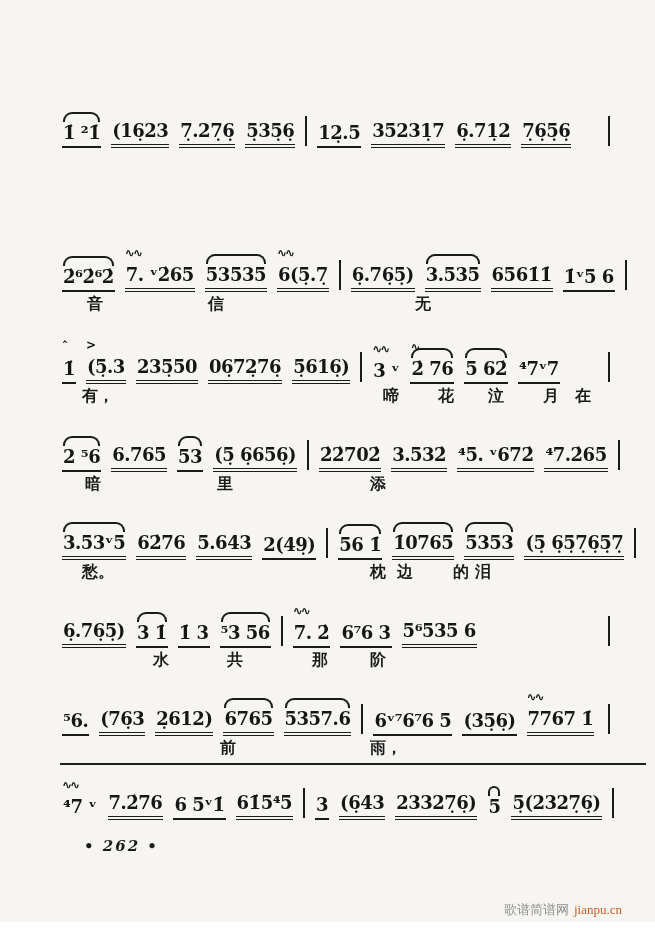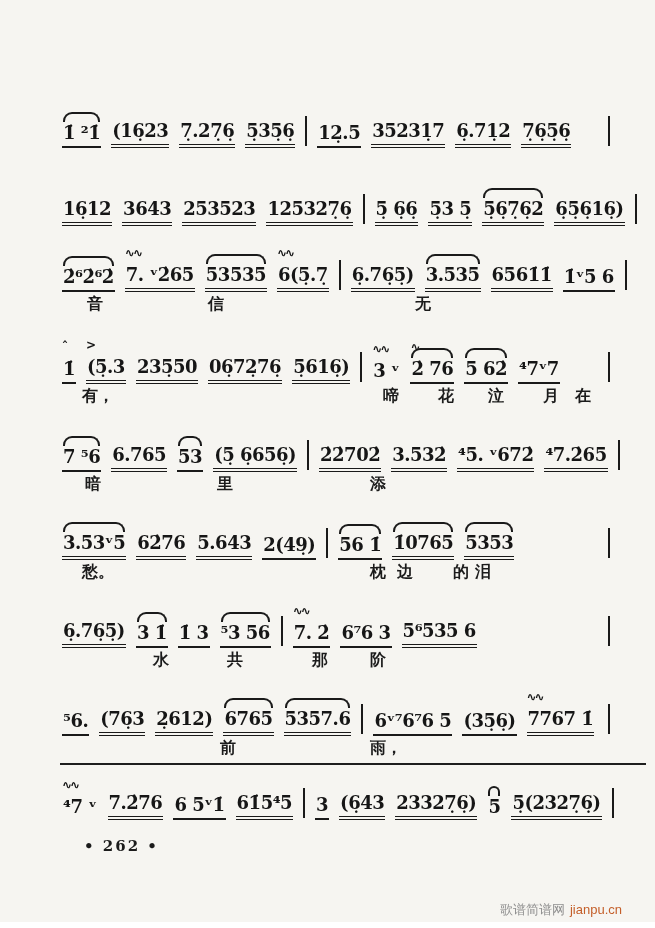--- a/index.html
+++ b/index.html
@@ -18,55 +18,41 @@
           border:2px solid #1a1a1a;border-bottom:none;border-radius:9px 9px 0 0;}
   .orn{position:absolute;top:-21px;left:0;font-size:12px;letter-spacing:-2px;
           font-family:"DejaVu Sans",sans-serif;font-weight:bold;}
   .bar{width:2px;height:30px;background:#1a1a1a;margin-bottom:2px;flex:0 0 auto;}
   .bar.end{margin-left:auto;}
   .lyrics{position:absolute;top:44px;left:0;right:0;height:22px;
           font-family:"DejaVu Sans",sans-serif;font-weight:bold;font-size:16px;color:#1b1b1b;}
   .lyrics span{position:absolute;top:0;}
   .rule{position:absolute;left:60px;top:763px;width:586px;height:2px;background:#1e1e1e;}
   .pageno{position:absolute;left:84px;top:837px;font-weight:bold;font-size:15px;
-          letter-spacing:2px;color:#1b1b1b;font-family:"DejaVu Serif",serif;}
+          letter-spacing:2px;color:#1b1b1b;font-family:"DejaVu Serif",serif;font-style:italic;}
   .watermark{position:absolute;top:901px;right:33px;font-size:13px;
-          font-family:Liberation Sans, sans-serif;color:#8f8f8f;}
+          font-family:Liberation Serif, serif;color:#8f8f8f;}
   .watermark .wm-domain{color:#c45f2a;margin-left:5px;}
 </style>
 </head>
 <body>
 
 <div class="page">
   <div id="score">
       <div class="line" style="top: 106px;">
         <div class="groups">
           <span class="g u1 slur">1̇ ²1̇</span>
           <span class="g u2">(16̣23</span>
           <span class="g u2">7̣.27̣6̣</span>
           <span class="g u2">5̣35̣6̣</span>
           <span class="bar"></span>
           <span class="g u1">12̣.5</span>
           <span class="g u2">35231̣7</span>
           <span class="g u2">6̣.71̣2</span>
           <span class="g u2">7̣6̣5̣6̣</span>
-          <span class="bar end"></span>
-        </div>
-      </div>
-      <div class="line" style="top: 184px;">
-        <div class="groups">
-          <span class="g u2">16̣12</span>
-          <span class="g u2">3643</span>
-          <span class="g u2">253523</span>
-          <span class="g u2">125327̣6̣</span>
-          <span class="bar"></span>
-          <span class="g u2">5̣ 6̣6̣</span>
-          <span class="g u2">5̣3 5̣</span>
-          <span class="g u2 slur">5̣6̣7̣6̣2</span>
-          <span class="g u2">6̣5̣6̣16̣)</span>
           <span class="bar end"></span>
         </div>
       </div>
       <div class="line" style="top: 250px;">
         <div class="groups">
           <span class="g u1 slur">2̇⁶2̇⁶2̇</span>
           <span class="g u2"><span class="orn">∿∿</span>7. ᵛ2̇65</span>
           <span class="g u2 slur">53535</span>
           <span class="g u2"><span class="orn">∿∿</span>6(5̣.7̣</span>
           <span class="bar"></span>
@@ -100,21 +86,21 @@
           <span style="left: 20px;">有，</span>
           <span style="left: 321px;">啼</span>
           <span style="left: 376px;">花</span>
           <span style="left: 426px;">泣</span>
           <span style="left: 481px;">月</span>
           <span style="left: 513px;">在</span>
         </div>
       </div>
       <div class="line" style="top: 430px;">
         <div class="groups">
-          <span class="g u1 slur">7 ⁵6</span>
+          <span class="g u1 slur">2 ⁵6</span>
           <span class="g u2">6.765</span>
           <span class="g u1 slur">53</span>
           <span class="g u2">(5̣ 6̣656̣)</span>
           <span class="bar"></span>
           <span class="g u2">2̇2̇702̇</span>
           <span class="g u2">3.532̇</span>
           <span class="g u2">⁴5. ᵛ672̇</span>
           <span class="g u2">⁴7.2̇65</span>
           <span class="bar end"></span>
         </div>
@@ -127,20 +113,21 @@
       <div class="line" style="top: 518px;">
         <div class="groups">
           <span class="g u2 slur">3.53ᵛ5</span>
           <span class="g u2">62̇76</span>
           <span class="g u2">5.643</span>
           <span class="g u1">2(49̣)</span>
           <span class="bar"></span>
           <span class="g u1 slur">56 1̇</span>
           <span class="g u2 slur">1̇0765</span>
           <span class="g u2 slur">5353</span>
+          <span class="g u2">(5̣ 6̣5̣7̣6̣5̣7̣</span>
           <span class="bar end"></span>
         </div>
         <div class="lyrics">
           <span style="left: 20px;">愁。</span>
           <span style="left: 308px;">枕</span>
           <span style="left: 335px;">边</span>
           <span style="left: 391px;">的</span>
           <span style="left: 413px;">泪</span>
         </div>
       </div>

